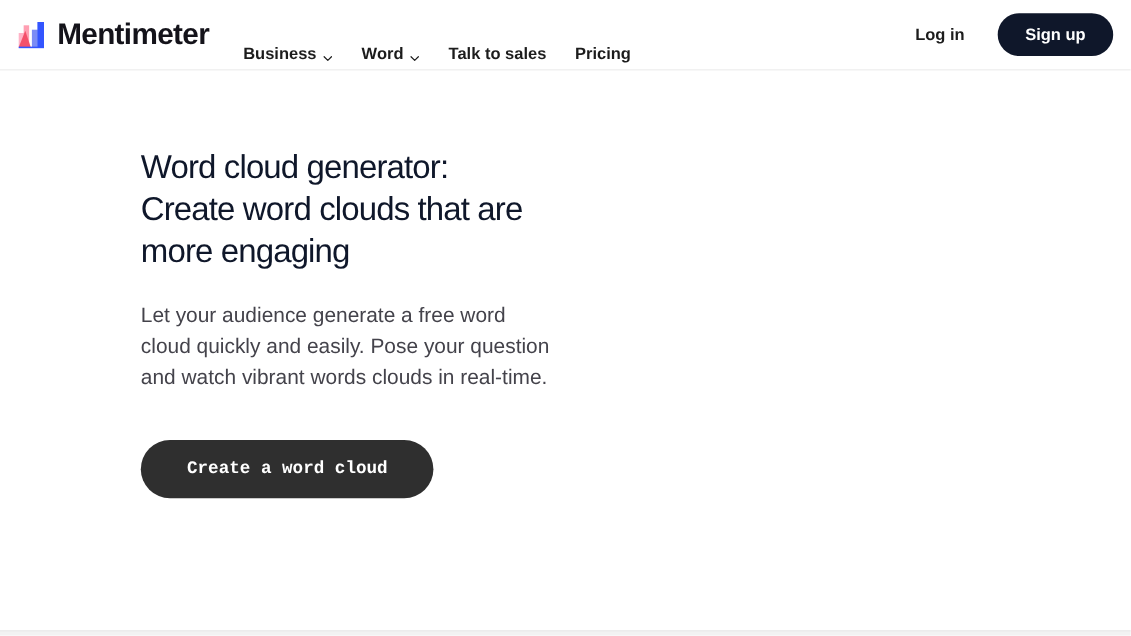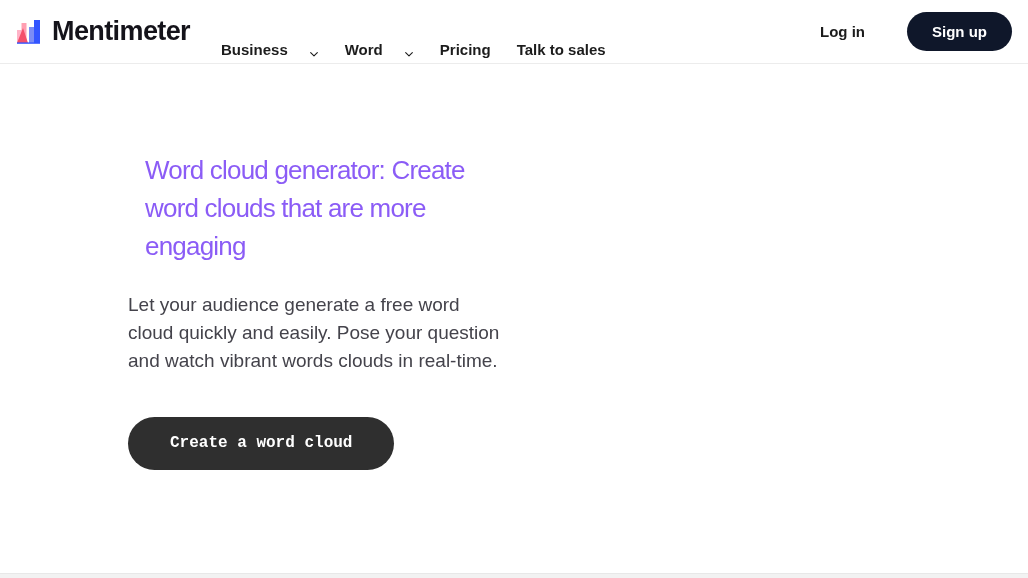--- a/index.html
+++ b/index.html
@@ -58,21 +58,21 @@
 
   .main-nav {
     display: flex;
     align-items: center;
     gap: 0;
   }
 
   .nav-item {
     display: flex;
     align-items: center;
-    gap: 21px;
+    gap: 5px;
     font-size: 15px;
     font-weight: 700;
     color: #1c1c1c;
     padding: 8px 13px;
     cursor: pointer;
     white-space: nowrap;
     line-height: 1;
     background: none;
     border: none;
     font-family: inherit;
@@ -84,21 +84,21 @@
     height: 10px;
     display: inline-block;
     flex: none;
     margin-top: 2px;
   }
 
   .header-right {
     margin-left: auto;
     display: flex;
     align-items: center;
-    gap: 12px;
+    gap: 0;
   }
 
   .login-link {
     font-size: 15px;
     font-weight: 700;
     color: #1c1c1c;
     text-decoration: none;
     padding: 8px 16px;
     cursor: pointer;
     white-space: nowrap;
@@ -126,26 +126,26 @@
     padding: 0;
     height: 509px;
   }
 
   .hero-copy {
     width: 520px;
     padding: 70px 0 0 128px;
   }
 
   .hero-title {
-    font-size: 26px;
+    font-size: 30px;
     line-height: 38px;
     font-weight: 400;
     letter-spacing: -0.8px;
-    color: #8b5cf6;
-    margin: 17px;
+    color: #0f172a;
+    margin: 0;
     max-width: 370px;
   }
 
   .hero-sub {
     font-size: 19px;
     line-height: 28px;
     font-weight: 400;
     color: #44434b;
     margin: 26px 0 0 0;
     max-width: 375px;
@@ -217,25 +217,25 @@
     <button class="nav-item">
       <span>Word</span>
       <span class="chev">
         <svg class="chev" viewBox="0 0 12 12" xmlns="http://www.w3.org/2000/svg" aria-hidden="true">
           <path d="M2 4.3 L6 8.3 L10 4.3" fill="none" stroke="#1c1c1c" stroke-width="1.3" stroke-linecap="round" stroke-linejoin="round"></path>
         </svg>
       </span>
     </button>
 
     <button class="nav-item">
+      <span>Talk to sales</span>
+    </button>
+
+    <button class="nav-item">
       <span>Pricing</span>
-    </button>
-
-    <button class="nav-item">
-      <span>Talk to sales</span>
     </button>
 
   </nav>
 
   <div class="header-right">
     <a class="login-link" href="#">Log in</a>
     <button class="signup-btn">Sign up</button>
   </div>
 
 </header>

